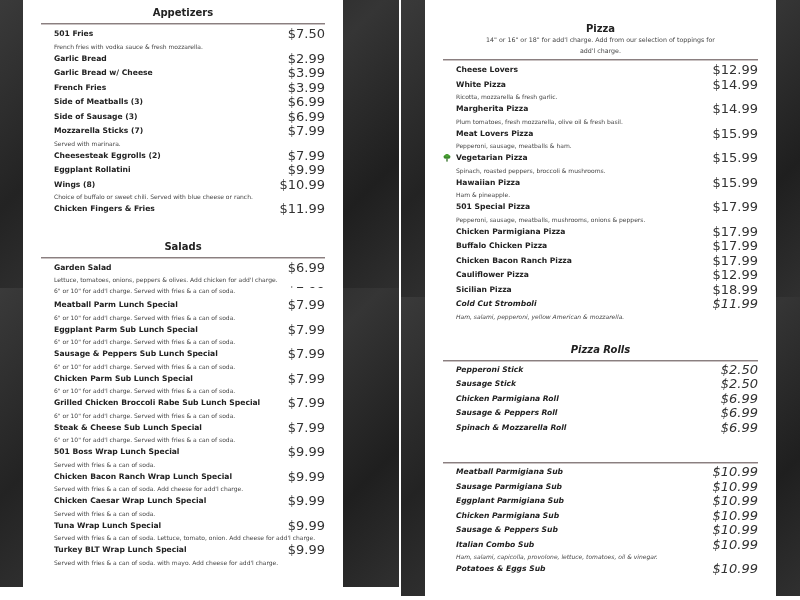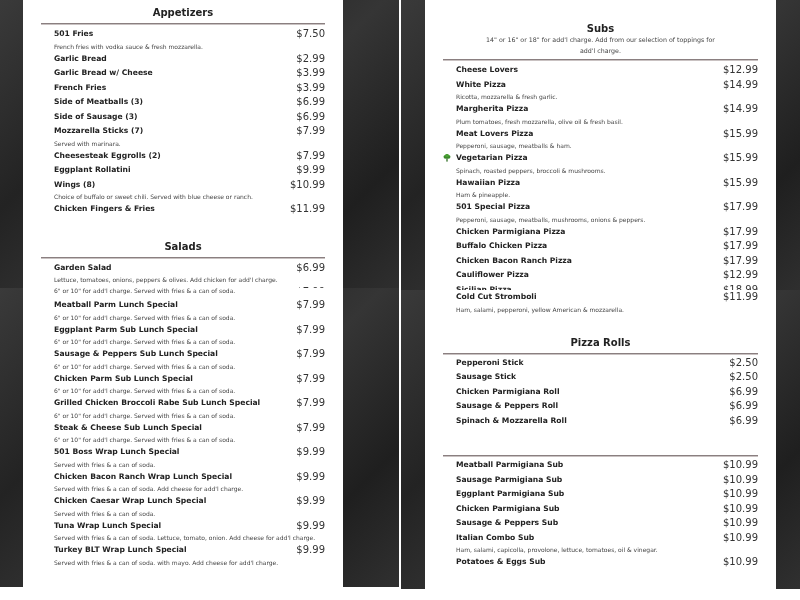--- a/index.html
+++ b/index.html
@@ -2,31 +2,31 @@
 <html><head>
 <meta charset="utf-8">
 <style>
   html,body{margin:0;padding:0;}
   body{width:800px;height:600px;position:relative;overflow:hidden;background:#fff;font-family:"DejaVu Sans","Liberation Sans",sans-serif;color:#222;}
   .tile{position:absolute;width:399px;height:299px;overflow:hidden;background:#2b2b2b;
     background-image:linear-gradient(135deg,#3a3a3a 0%,#232323 30%,#353535 55%,#1f1f1f 80%,#303030 100%);}
   .tile.tl{left:0;top:0;}
   .tile.tr{left:401px;top:0;}
   .tile.bl{left:0;top:288px;}
-  .tile.br{left:401px;top:290px;}
+  .tile.br{left:401px;top:297px;font-style:italic;}
   .panel{position:absolute;top:0;bottom:0;background:#fff;}
   .tl .panel,.bl .panel{left:23px;width:320px;}
   .tr .panel,.br .panel{left:24px;width:351px;}
   .inner{position:absolute;left:0;right:0;}
   .sec-title{text-align:center;font-weight:bold;font-size:10px;color:#222;margin:0;}
   .sec-sub{text-align:center;font-size:6.3px;color:#444;line-height:11px;padding:0 60px;}
   .rule{height:1px;background:#8a7f80;margin:4px 18px 0 18px;border-bottom:1px solid #c9c2c2;}
   .item{position:relative;padding:0 16px 0 31px;}
   .item .name{font-weight:bold;font-size:7.6px;color:#222;line-height:14.5px;}
-  .item .price{position:absolute;right:18px;top:0;font-size:10px;color:#333;line-height:14.5px;}
+  .item .price{position:absolute;right:18px;top:0;font-size:13px;color:#333;line-height:14.5px;}
   .item .desc{font-size:6px;color:#444;line-height:11px;margin-top:-1px;}
   .veg{position:absolute;left:18px;top:3px;width:8px;height:8px;}
 </style>
 </head>
 <body>
 
 <div class="tile tl">
   <div class="panel">
     <div class="inner" style="top:7px;">
       <h2 class="sec-title">Appetizers</h2>
@@ -93,21 +93,21 @@
           <div class="name">Chef Salad</div>
           <div class="price">$7.99</div>
         </div>
     </div>
   </div>
 </div>
 
 <div class="tile tr">
   <div class="panel">
     <div class="inner" style="top:23px;">
-      <h2 class="sec-title">Subs</h2>
+      <h2 class="sec-title">Pizza</h2>
       <div class="sec-sub">14" or 16" or 18" for add'l charge. Add from our selection of toppings for add'l charge.</div>
       <div class="rule" style="margin-top:3px;"></div>
       <div style="height:2px"></div>
       <div class="item">
           <div class="name">Cheese Lovers</div>
           <div class="price">$12.99</div>
         </div>
       <div class="item">
           <div class="name">White Pizza</div>
           <div class="price">$14.99</div>

